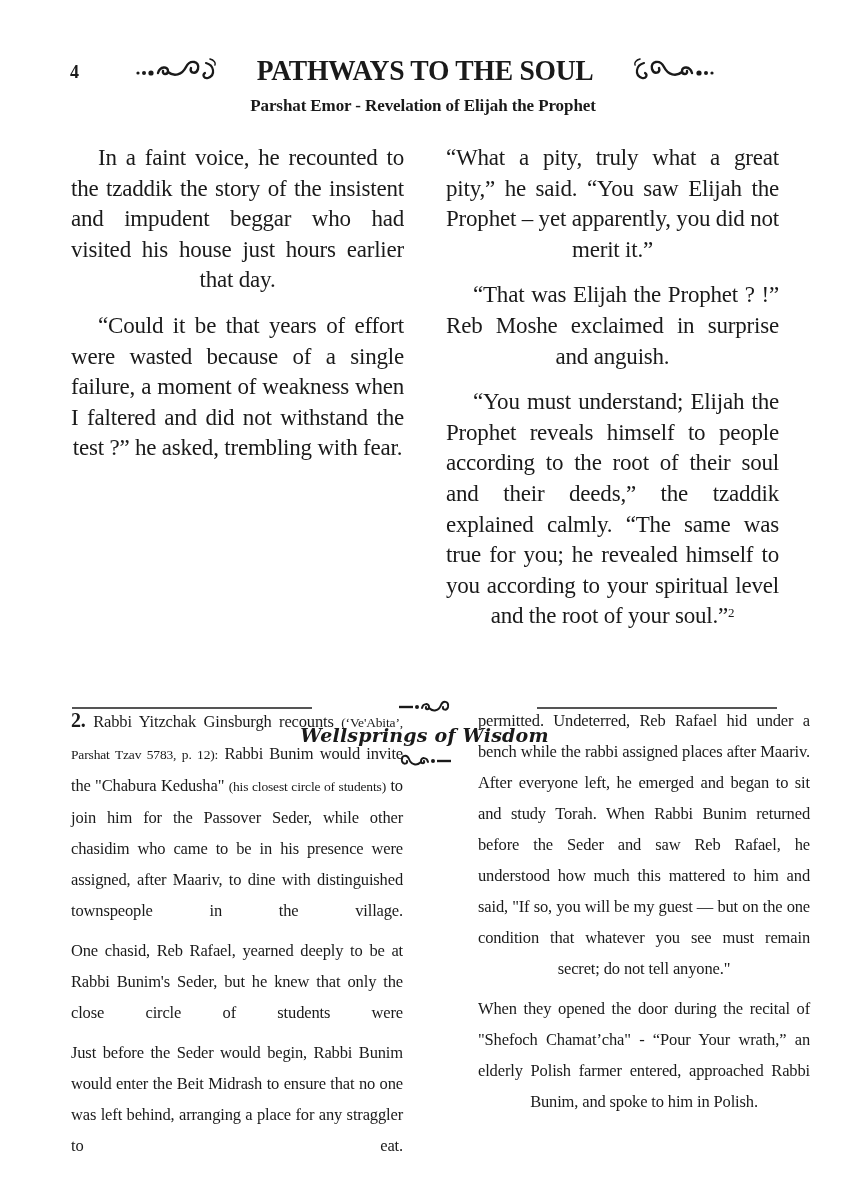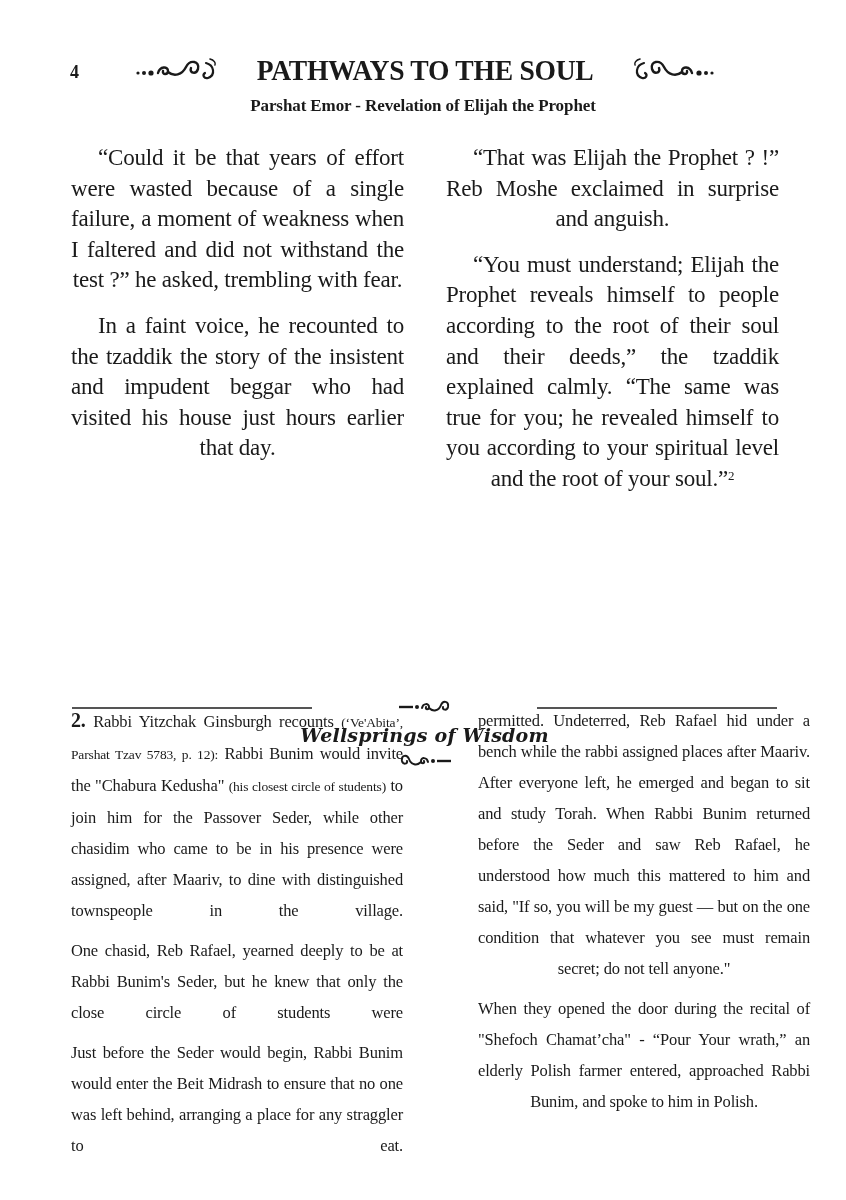--- a/index.html
+++ b/index.html
@@ -61,25 +61,26 @@
         <circle cx="73" cy="18" r="2.6" fill="#1a1a1a"></circle>
         <circle cx="80" cy="18" r="2" fill="#1a1a1a"></circle>
         <circle cx="86" cy="18" r="1.6" fill="#1a1a1a"></circle>
       </svg>
     </span>
   </div>
 
   <div class="subtitle">Parshat Emor - Revelation of Elijah the Prophet</div>
 
   <div class="col col-left">
+    <p>In a faint voice, he recounted to the tzaddik the story of the insistent and impudent beggar who had visited his house just hours earlier that day.</p>
     <p>“Could it be that years of effort were wasted because of a single failure, a moment of weakness when I faltered and did not withstand the test ?” he asked, trembling with fear.</p>
-    <p>In a faint voice, he recounted to the tzaddik the story of the insistent and impudent beggar who had visited his house just hours earlier that day.</p>
   </div>
 
   <div class="col col-right">
+    <p class="noindent">“What a pity, truly what a great pity,” he said. “You saw Elijah the Prophet – yet apparently, you did not merit it.”</p>
     <p>“That was Elijah the Prophet ? !” Reb Moshe exclaimed in surprise and anguish.</p>
     <p><span>“You must understand; Elijah the Prophet reveals himself to people according to the root of their soul and their deeds,” the tzaddik explained calmly. “The same was true for you; he revealed himself to you according to your spiritual level and the root of your soul.”</span><sup class="fn">2</sup></p>
   </div>
 
   <div class="divider">
     <div class="line" style="left:0; width:240px;"></div>
     <div class="line" style="left:465px; width:240px;"></div>
     <div class="label-wrap">
       <span>
         <svg width="52" height="20" viewBox="0 0 52 20">

